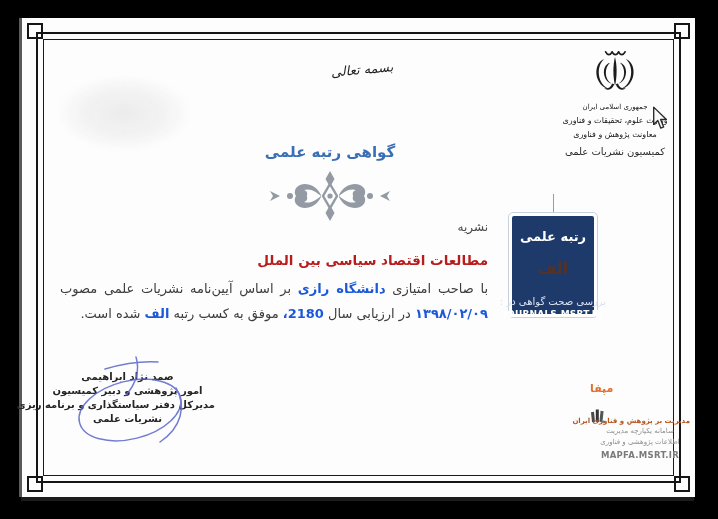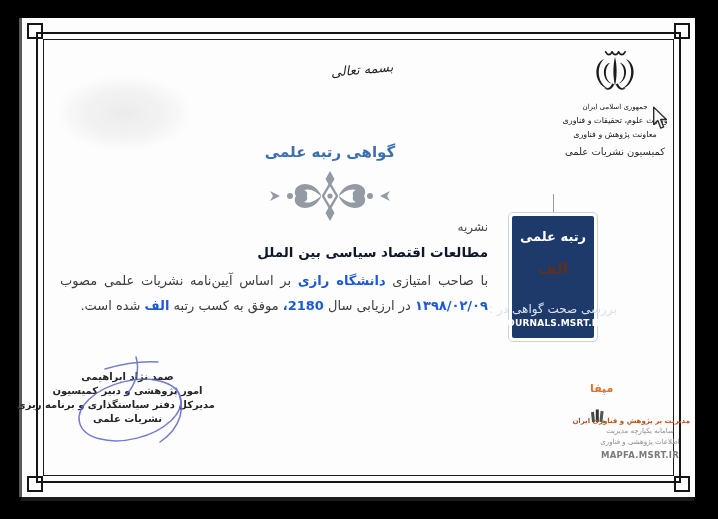--- a/index.html
+++ b/index.html
@@ -35,34 +35,34 @@
     white-space:nowrap; line-height:12px; }
   .gov-l1 { font-size:7px; margin-top:3px; }
   .gov-l2, .gov-l3 { font-size:8px; margin-top:2px; }
   .gov-commission { font-size:10px; color:#2b2b2b; margin-top:5px; }
 
   .cert-title { left:208px; top:125px; width:200px; font-size:15px; font-weight:700; color:#3a6fb5; }
   .ornament { left:246px; top:151px; width:124px; height:54px; }
 
   .body-block { left:38px; top:202px; width:428px; color:#3c3c3c; }
   .journal-label { font-size:12px; color:#4a4a4a; }
-  .journal-title { font-size:13.5px; font-weight:700; color:#0f172a; margin-top:10px; }
+  .journal-title { font-size:13.5px; font-weight:700; color:#b91c1c; margin-top:18px; }
   .body-p { font-size:13px; line-height:25px; text-align:justify; margin-top:8px; }
   .body-p2 { margin-top:14px; }
   .hl { color:#1c59d9; font-weight:700; }
 
   .vline { left:531px; top:176px; width:1px; height:36px; background:#9c9c9c; }
 
   .rank-outer { left:486px; top:194px; width:90px; background:#fff; border:1px solid #c7d1e1;
     border-radius:5px; padding:3px; }
-  .rank-inner { background:#1e3a6b; border-radius:2px; height:122px; color:#fff;
+  .rank-inner { background:#1e3a6b; border-radius:2px; height:98px; color:#fff;
     display:flex; flex-direction:column; align-items:center;text-align:center; }
   .rank-label { font-size:13px; font-weight:700; margin-top:13px; }
   .rank-grade { font-size:16px; font-weight:700; color:#553226; margin-top:15px; }
-  .rank-caption { font-size:12px; color:#d9e1ef; margin-top:24px; white-space:nowrap; }
+  .rank-caption { font-size:10px; color:#d9e1ef; margin-top:18px; white-space:nowrap; }
   .rank-url { font-size:9px; font-weight:700; margin-top:2px; letter-spacing:.2px; white-space:nowrap; }
 
   .sig-block { left:18px; top:352px; width:175px; font-size:10px; font-weight:700;
     color:#242424; line-height:14px; }
   .sig-block div { white-space:nowrap; }
   .sig-strokes { left:28px; top:330px; width:185px; height:125px; }
 
   .mapfa-block { left:568px; top:376px; width:100px; color:#8d8d8d; }
   .mapfa-logo { display:flex; align-items:flex-end; justify-content:center; gap:10px; height:20px; direction:rtl;flex-direction:column; }
   .mapfa-name { font-size:11px; font-weight:700; color:#e2702a; line-height:14px; }

